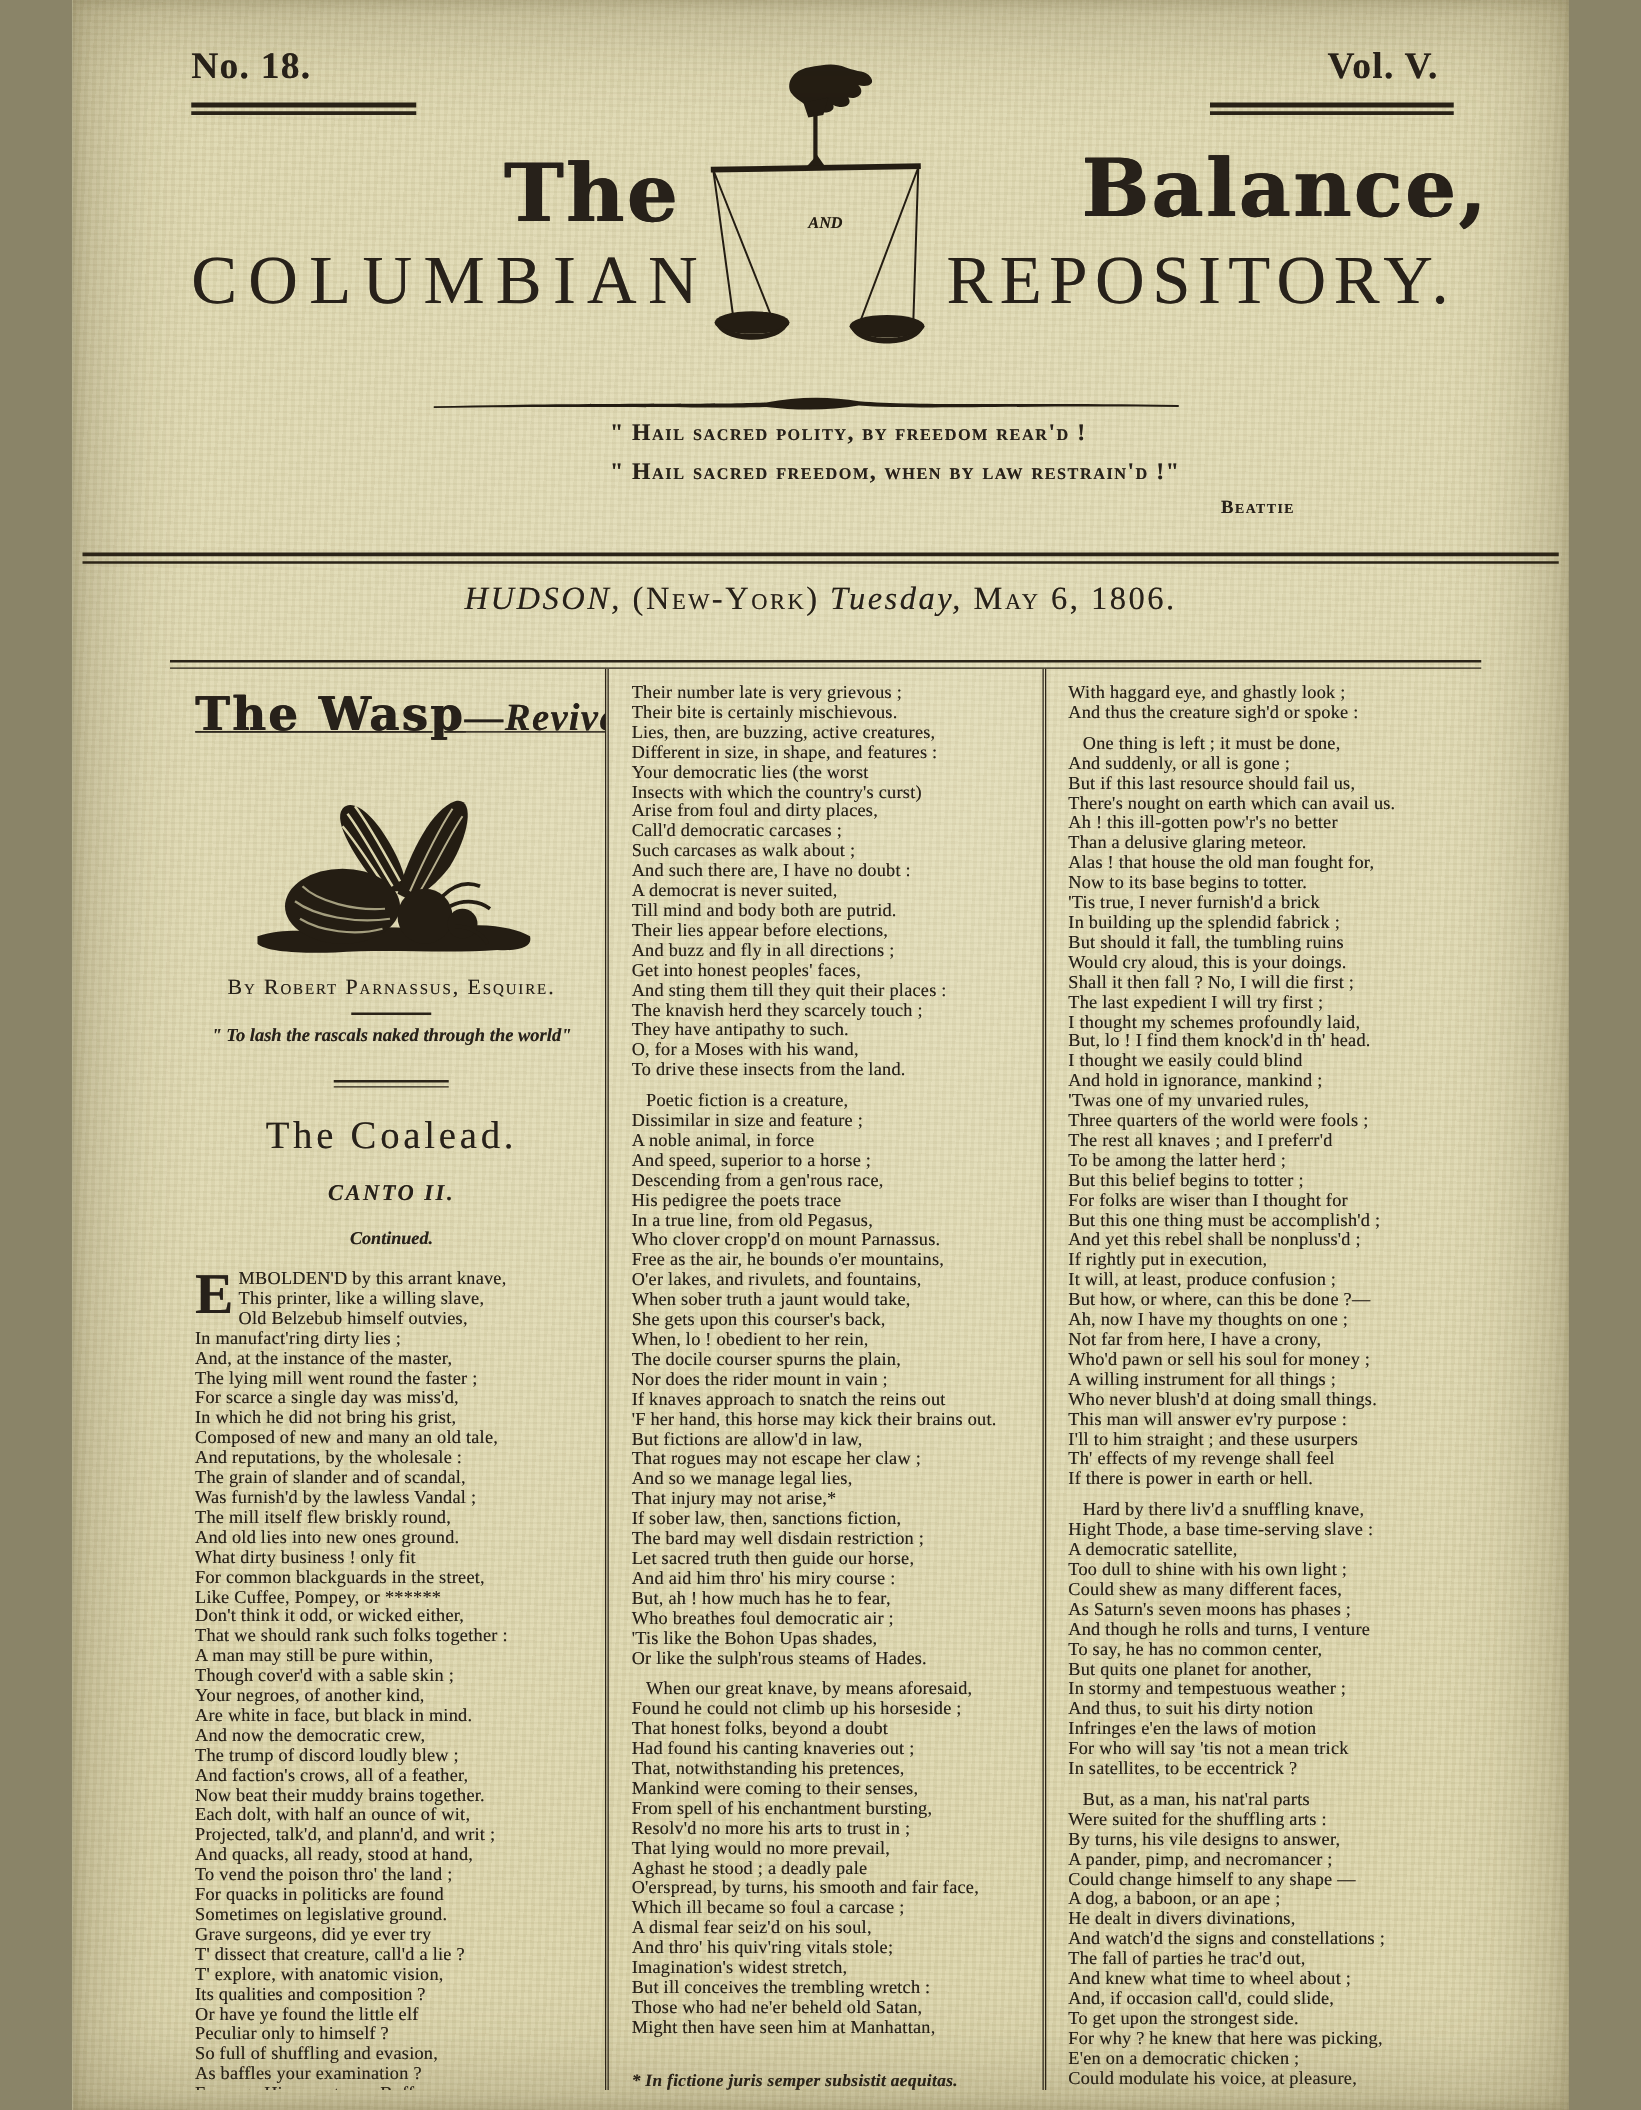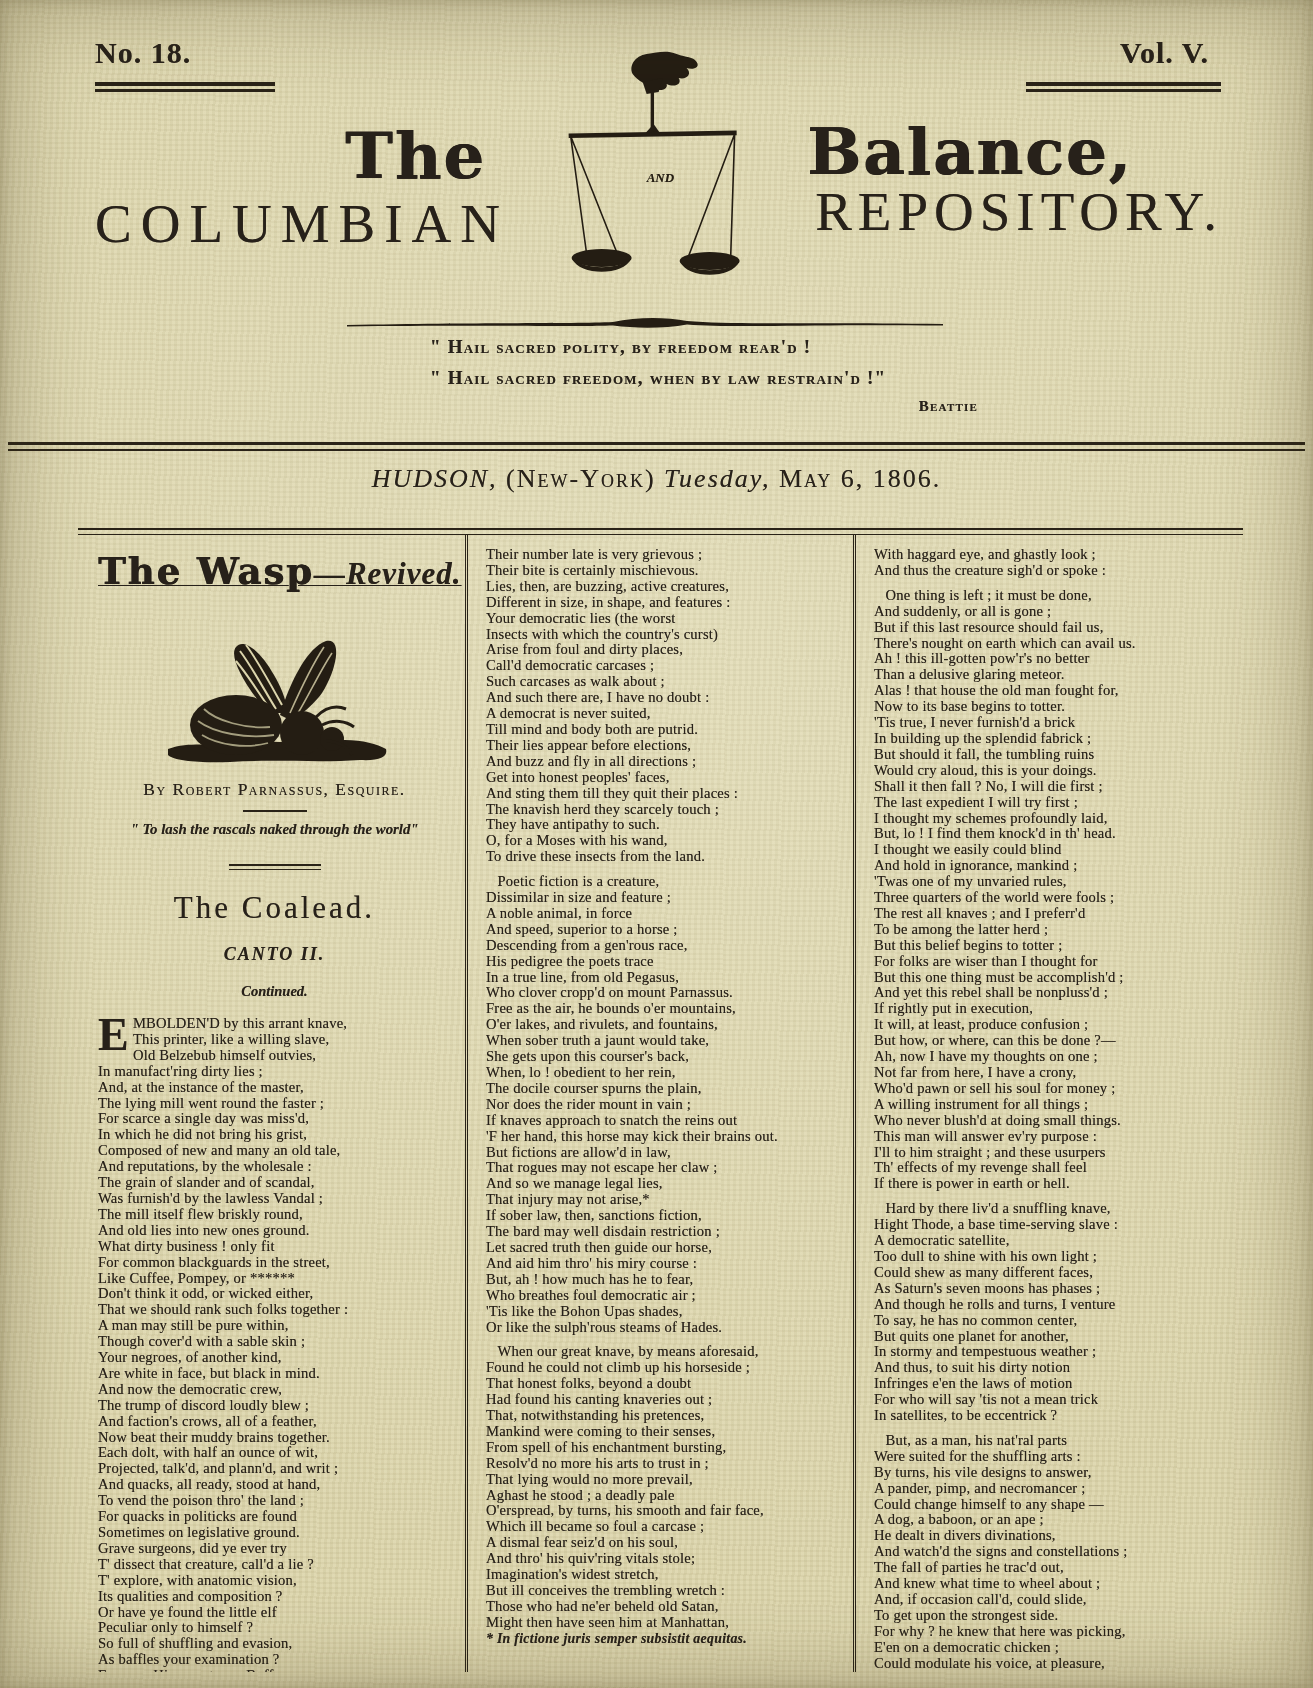--- a/index.html
+++ b/index.html
@@ -1,19 +1,19 @@
 <!DOCTYPE html>
 <html><head>
 <meta charset="utf-8">
 <style>
   * { margin:0; padding:0; box-sizing:border-box; }
   html,body { background:#8a8468; }
   .page {
     position:relative;
-    width:1313px; height:1688px;
+    width:1197px; height:1688px;
     margin:0 auto;
     color:#27211a;
     font-family:"Liberation Serif", serif;
     background:
       radial-gradient(120% 90% at 50% 38%, rgba(255,255,242,.20), rgba(0,0,0,0) 62%),
       repeating-linear-gradient(92deg, rgba(115,104,62,.055) 0 3px, rgba(255,255,240,.05) 3px 6px),
       repeating-linear-gradient(1deg, rgba(115,104,62,.05) 0 2px, rgba(255,255,238,.045) 2px 5px),
       #dcd5ac;
     overflow:hidden;
     text-shadow:0 0 .5px rgba(45,35,22,.55);
@@ -35,21 +35,21 @@
   
   .masthead { position:absolute; top:96px; left:95px; right:90px; height:185px; }
   .blackletter {
     font-family:"DejaVu Serif", serif; font-weight:bold;
     letter-spacing:2px;
     text-shadow:.8px 0 currentColor, 0 0 .5px rgba(45,35,22,.55);
   }
   .mast-the     { position:absolute; left:250px; top:22px;  font-size:64px; }
   .mast-balance { position:absolute; left:672px; top:18px;  font-size:64px;margin-left:40px; }
   .mast-columbian  { position:absolute; left:0;   top:96px; font-size:55px; letter-spacing:9px;text-align:center; }
-  .mast-repository { position:absolute; right:0;  top:84px; font-size:55px; letter-spacing:6px; }
+  .mast-repository { position:absolute; right:0;  top:96px; font-size:55px; letter-spacing:6px; }
   .emblem { position:absolute; left:50%; transform:translateX(-53%); top:-48px; }
 
   
   .swelled-rule { position:absolute; top:316px; left:50%; transform:translateX(-52%); }
   .motto { position:absolute; top:336px; left:430px; width:560px; font-variant:small-caps;
            font-size:19px; letter-spacing:1.2px; font-weight:bold; }
   .motto .m-line { margin-bottom:9px; }
   .motto .m-attr { text-align:right; font-size:15px; margin-top:2px; padding-right:12px; font-weight:bold; }
 
   .dbl-rule-heavy { position:absolute; top:442px; left:8px; right:8px; height:9px;
@@ -81,21 +81,21 @@
   .byline { text-align:center; font-variant:small-caps; font-size:17.5px; letter-spacing:1.5px; margin-top:10px; }
   .rule-xs { width:64px; border-top:2.5px solid #2a2318; margin:10px auto 9px; }
   .col-motto { text-align:center; font-style:italic; font-size:14.8px; font-weight:bold; }
   .rule-dbl-s { width:92px; height:6px; border-top:2.5px solid #2a2318; border-bottom:1.5px solid #2a2318; margin:26px auto 20px; }
   .poem-title { text-align:center; font-size:31px; letter-spacing:3px; margin-bottom:18px; }
   .canto { text-align:center; font-style:italic; font-size:18px; letter-spacing:2px; font-weight:bold; margin-bottom:18px; }
   .continued { text-align:center; font-style:italic; font-size:14.5px; font-weight:bold; margin-bottom:16px; }
   .dropcap { float:left; font-size:46px; line-height:34px; padding:2px 4px 0 0; font-weight:bold; }
 
   
-  .footnote { }
+  .footnote { margin-top:26px; }
   .footnote .fn-latin { font-style:italic; font-size:13.8px; font-weight:bold; letter-spacing:.3px; }
 
   svg .ink { fill:#241d13; }
   svg .ink-s { stroke:#241d13; }
 </style>
 </head>
 <body>
 
 <div class="page">
 

